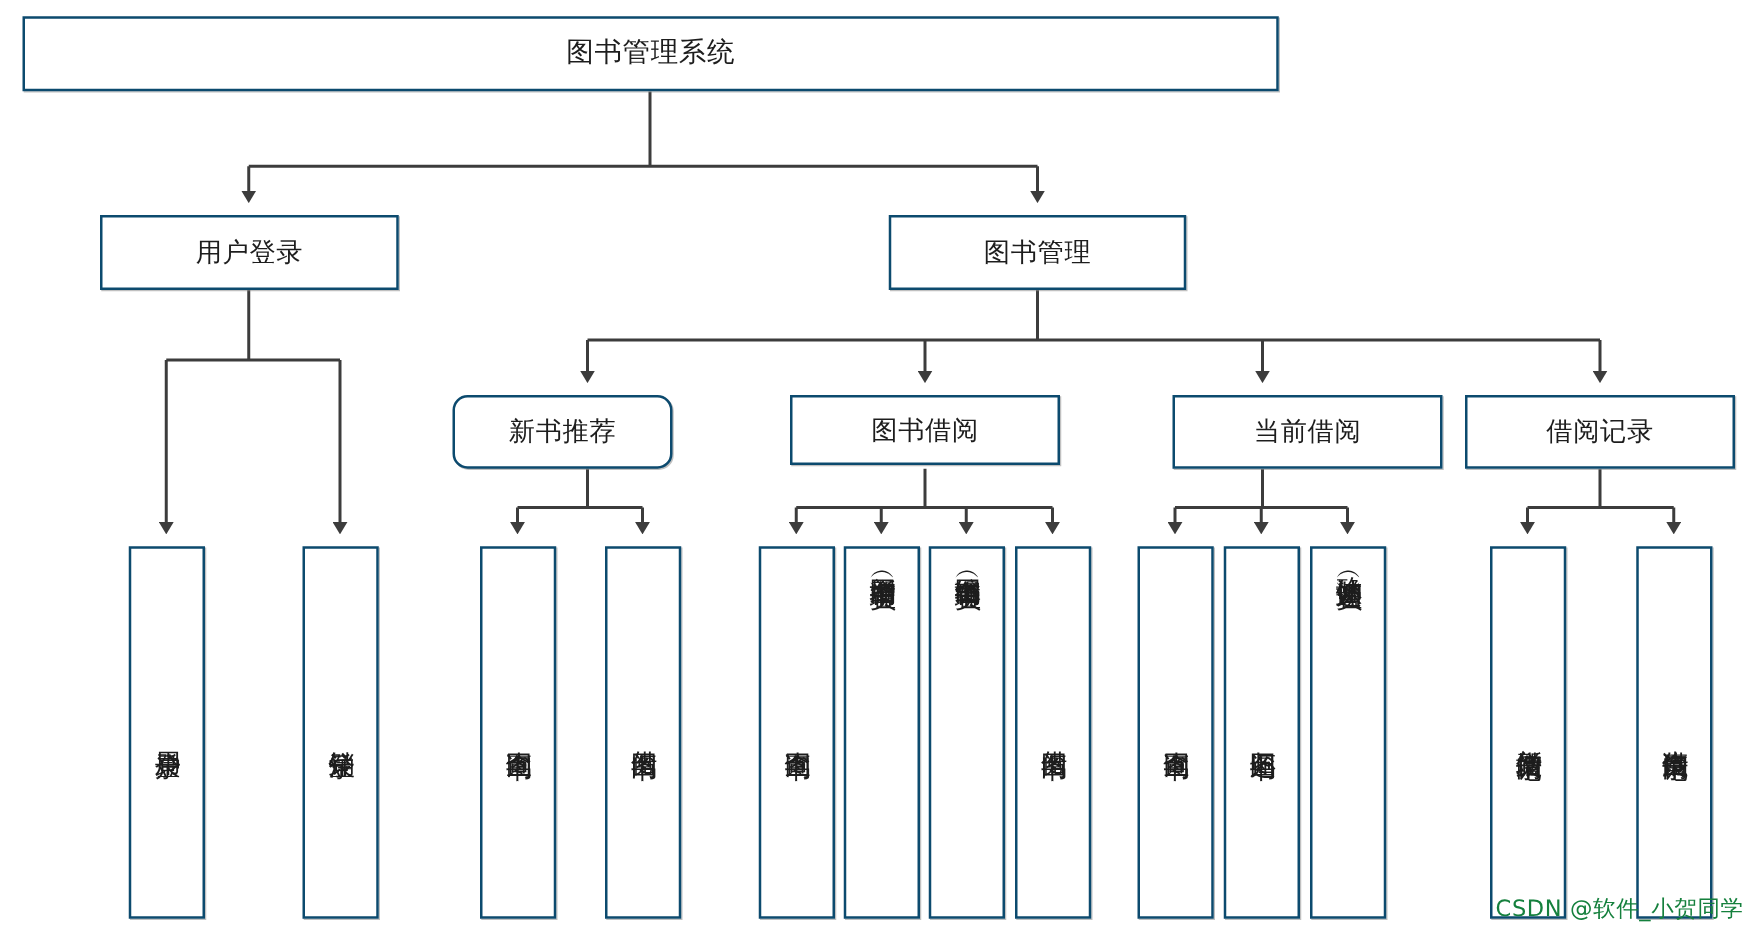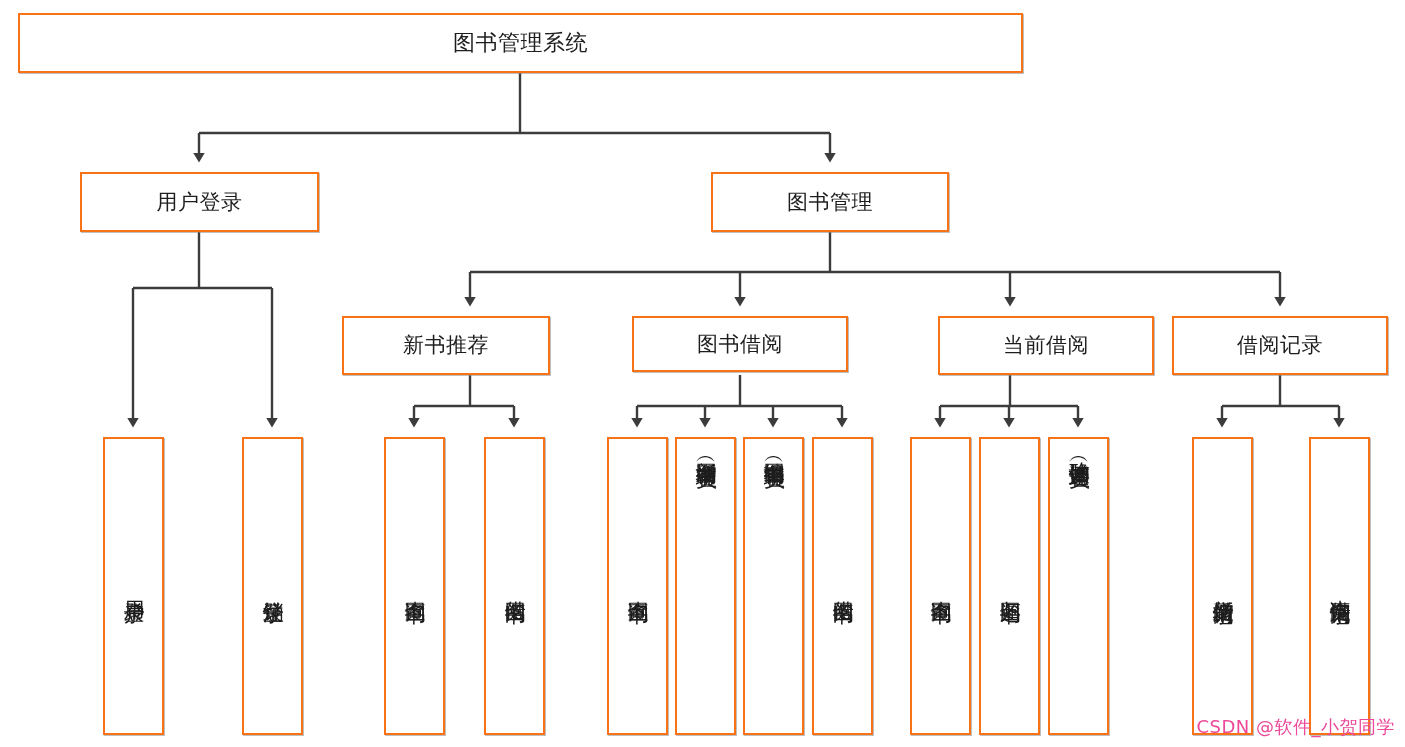--- a/index.html
+++ b/index.html
@@ -24,21 +24,21 @@
     left: 0;
     top: 0;
     width: 1405px;
     height: 747px;
     pointer-events: none;
   }
   .node {
     position: absolute;
     box-sizing: border-box;
     background: #ffffff;
-    border: 2px solid #f97316;
+    border: 2px solid #0c4a6e;
     box-shadow: 1px 1px 0 0 rgba(140,140,140,0.55);
     display: flex;
     align-items: center;
     justify-content: center;
     z-index: 2;
   }
   .node-label {
     display: block;
     text-align: center;
     line-height: 1.18;
@@ -68,21 +68,21 @@
   }
   .node.vertical.center-text {
     align-items: center;
     padding-top: 0;
   }
   #watermark {
     position: absolute;
     right: 10px;
     bottom: 8px;
     font-size: 18px;
-    color: #ec4899;
+    color: #15803d;
     letter-spacing: 0.5px;
     z-index: 5;
     white-space: nowrap;
     font-family: "DejaVu Sans", "Liberation Sans", sans-serif;
   }
 </style>
 </head>
 <body>
 
 <div id="diagram-root">
@@ -142,21 +142,21 @@
   </div>
 
   <div class="node horizontal" style="left:80px; top:172px; width:239px; height:60px;">
     <span class="node-label">用户登录</span>
   </div>
 
   <div class="node horizontal" style="left:711px; top:172px; width:238px; height:60px;">
     <span class="node-label">图书管理</span>
   </div>
 
-  <div class="node horizontal" style="left:342px; top:316px; width:208px; height:59px;">
+  <div class="node horizontal" style="left:362px; top:316px; width:176px; height:59px;border-radius:12px;">
     <span class="node-label">新书推荐</span>
   </div>
 
   <div class="node horizontal" style="left:632px; top:316px; width:216px; height:56px;">
     <span class="node-label">图书借阅</span>
   </div>
 
   <div class="node horizontal" style="left:938px; top:316px; width:216px; height:59px;">
     <span class="node-label">当前借阅</span>
   </div>

